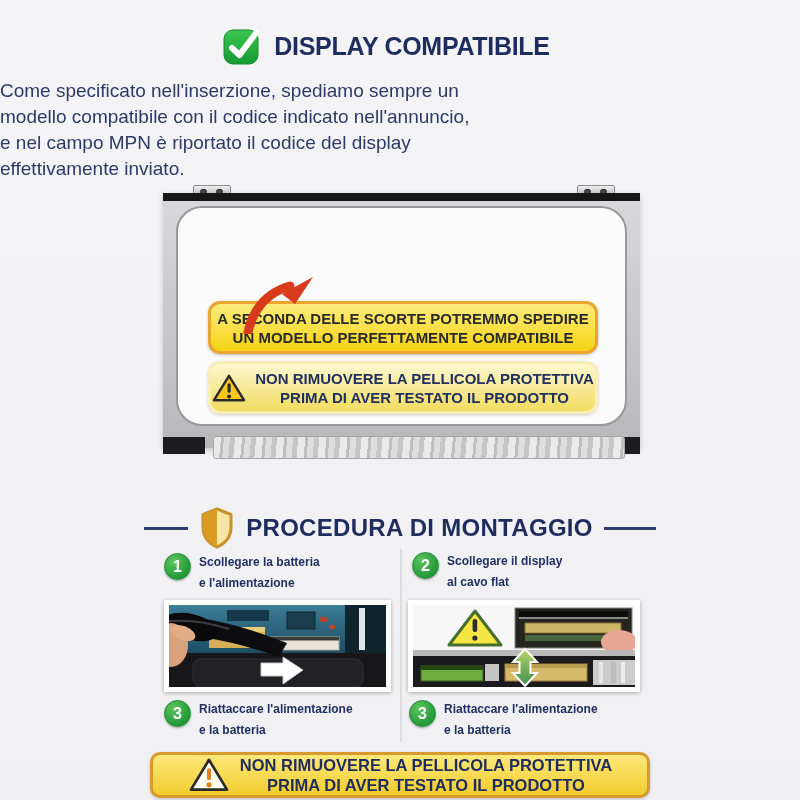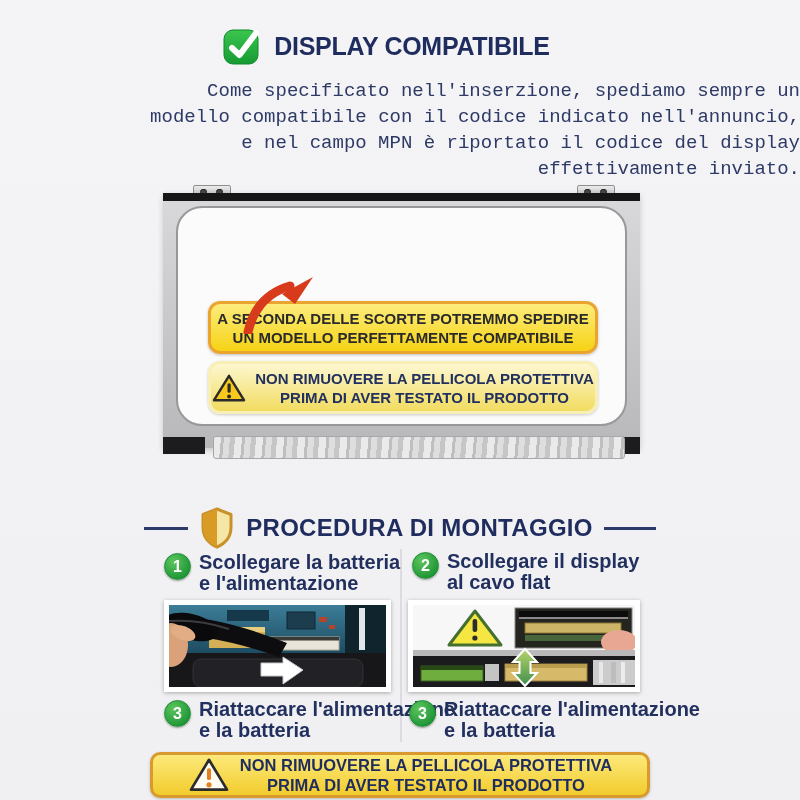--- a/index.html
+++ b/index.html
@@ -7,22 +7,22 @@
   .stage{position:relative;width:800px;height:800px;background:linear-gradient(180deg,#f4f4f6 0%,#f0f0f2 100%);
          font-family:"Liberation Sans",sans-serif;overflow:hidden;}
   .pre{white-space:pre;}
 
   
   .header{position:absolute;top:26px;left:0;width:100%;display:flex;align-items:center;
           justify-content:center;gap:12px;transform:translateX(-14px);}
   .page-title{font-size:25px;font-weight:bold;color:#1f2c5e;letter-spacing:-0.3px;}
 
   
-  .intro{position:absolute;top:78px;left:0;width:100%;text-align:right;font-size:19px;
-         line-height:26px;color:#2e3a66;font-family:Liberation Mono, monospace;}
+  .intro{position:absolute;top:78px;left:0;width:100%;text-align:left;font-size:19px;
+         line-height:26px;color:#2e3a66;}
 
   
   .panel-wrap{position:absolute;left:163px;top:185px;width:477px;height:290px;}
   .bracket{position:absolute;top:0;width:38px;height:14px;background:linear-gradient(#ececec,#b5b5b7);
            border:1px solid #8f8f91;border-radius:2px;}
   .bracket.b-left{left:30px;} .bracket.b-right{left:414px;}
   .hole{position:absolute;top:3px;width:7px;height:7px;border-radius:50%;background:#4a4a4c;
         box-shadow:inset 0 1px 1px #222;}
   .hole.h1{left:6px;} .hole.h2{left:22px;}
   .panel-body{position:absolute;left:0;top:8px;width:477px;height:255px;
@@ -60,21 +60,21 @@
   .rule.r-left{width:44px;} .rule.r-right{width:52px;}
   .proc-title{font-size:24px;font-weight:bold;color:#1f2c5e;letter-spacing:0.3px;}
 
   .divider{position:absolute;left:400px;top:549px;width:2px;height:193px;background:#dcdce0;}
 
   .step{position:absolute;display:flex;gap:8px;align-items:flex-start;}
   .step-num{flex:none;width:27px;height:27px;border-radius:50%;margin-top:1px;
             background:radial-gradient(circle at 35% 30%,#5cc55e,#1f9636 75%);
             border:1px solid #1d8c33;color:#fff;font-weight:bold;font-size:16px;
             display:flex;align-items:center;justify-content:center;box-shadow:0 1px 2px rgba(0,0,0,.35);}
-  .step-text{font-size:20px;font-weight:bold;color:#22305f;line-height:21px;}
+  .step-text{font-size:12px;font-weight:bold;color:#22305f;line-height:21px;}
   .step-1{left:164px;top:552px;} .step-2{left:412px;top:551px;}
   .step-3a{left:164px;top:699px;} .step-3b{left:409px;top:699px;}
 
   .photo{position:absolute;top:600px;height:92px;background:#fff;padding:5px;
          box-shadow:0 1px 4px rgba(0,0,0,.3);}
   .photo-left{left:164px;width:227px;}
   .photo-right{left:408px;width:232px;}
   .photo svg{display:block;width:100%;height:100%;}
 
   

